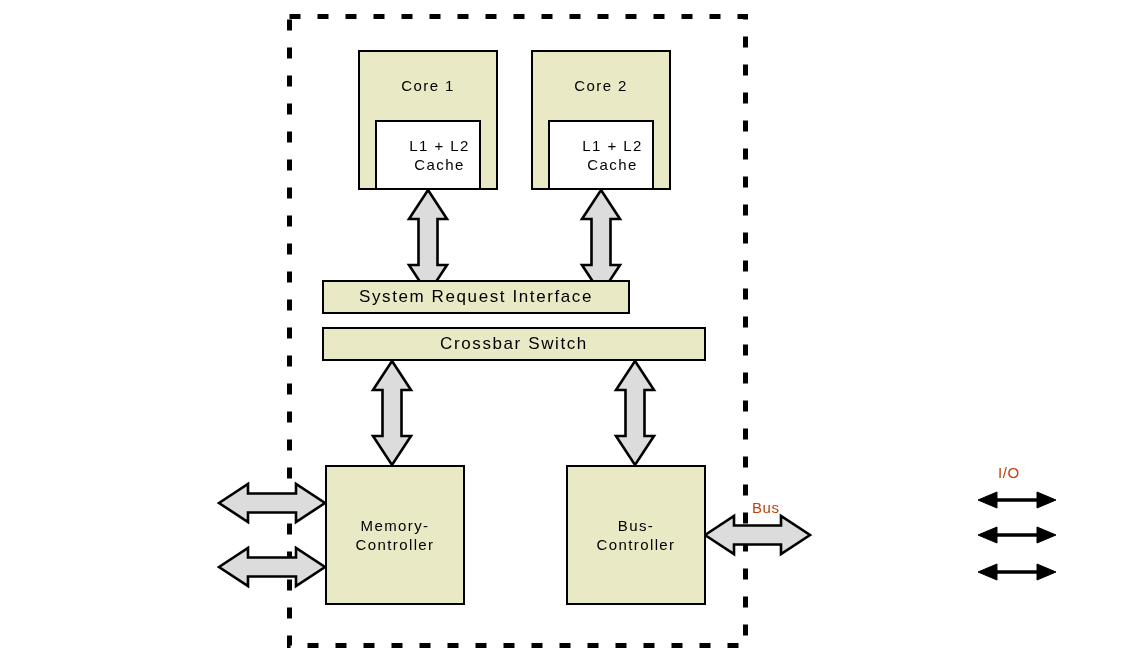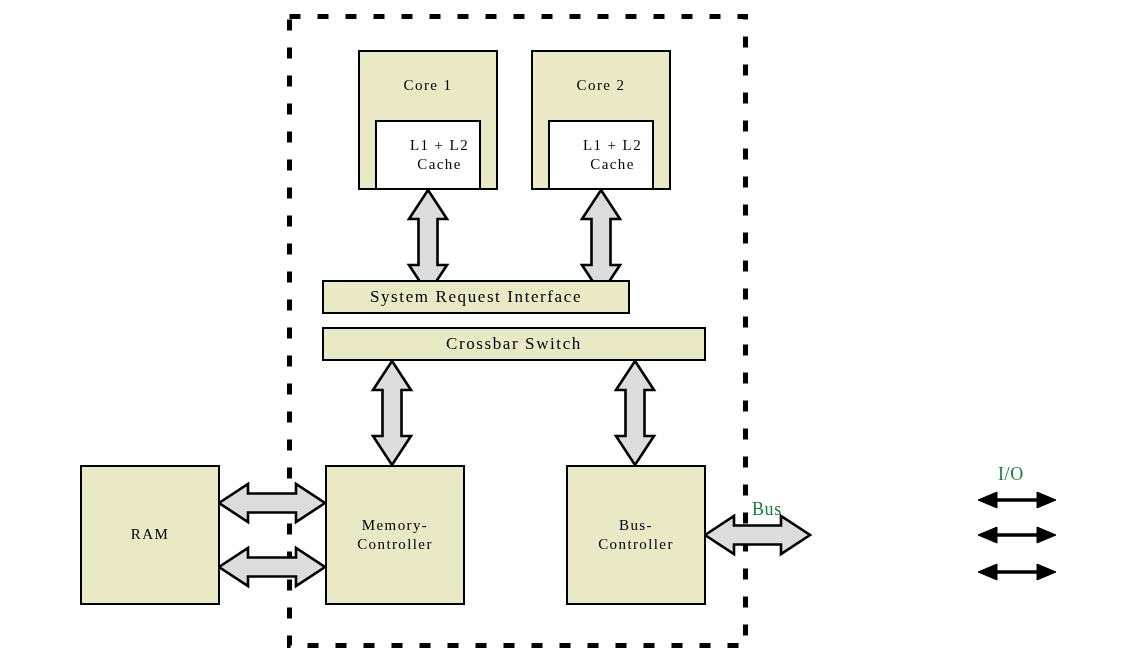--- a/index.html
+++ b/index.html
@@ -10,21 +10,20 @@
   }
   body {
     font-family: "Liberation Sans", "DejaVu Sans", sans-serif;
   }
   #canvas {
     position: relative;
     width: 1126px;
     height: 668px;
     background: #ffffff;
     overflow: hidden;
-    font-family: Liberation Serif, serif;
   }
   svg.layer {
     position: absolute;
     left: 0;
     top: 0;
     width: 1126px;
     height: 668px;
   }
   .box {
     position: absolute;
@@ -48,22 +47,22 @@
 
   
   .core-box      { font-size: 15px; }
   .core-title    { position: absolute; left: 0; right: 0; top: 24px; text-align: center; letter-spacing: 1.4px; }
   .cache-box     { font-size: 15px; letter-spacing: 1.4px; padding-left: 23px; }
   .bar-box       { font-size: 17px; letter-spacing: 1.6px; }
   .unit-box      { font-size: 15px; letter-spacing: 1.4px; }
 
   .free-label {
     position: absolute;
-    color: #15803d;
-    font-size: 18px;
+    color: #c2410c;
+    font-size: 15px;
     letter-spacing: 0.6px;
     white-space: nowrap;
   }
 </style>
 </head>
 <body>
 
 <div id="canvas">
 
   <svg class="layer" viewBox="0 0 1126 668" xmlns="http://www.w3.org/2000/svg">
@@ -120,23 +119,20 @@
   </div>
 
   <div class="box filled bar-box" style="left:322px; top:280px; width:308px; height:34px;">
     <span class="label-text">System Request Interface</span>
   </div>
 
   <div class="box filled bar-box" style="left:322px; top:327px; width:384px; height:34px;">
     <span class="label-text">Crossbar Switch</span>
   </div>
 
-  <div class="box filled unit-box" style="left:80px; top:465px; width:140px; height:140px;">
-    <span class="label-text">RAM</span>
-  </div>
 
   <div class="box filled unit-box" style="left:325px; top:465px; width:140px; height:140px;">
     <span class="label-text">Memory-
 Controller</span>
   </div>
 
   <div class="box filled unit-box" style="left:566px; top:465px; width:140px; height:140px;">
     <span class="label-text">Bus-
 Controller</span>
   </div>

